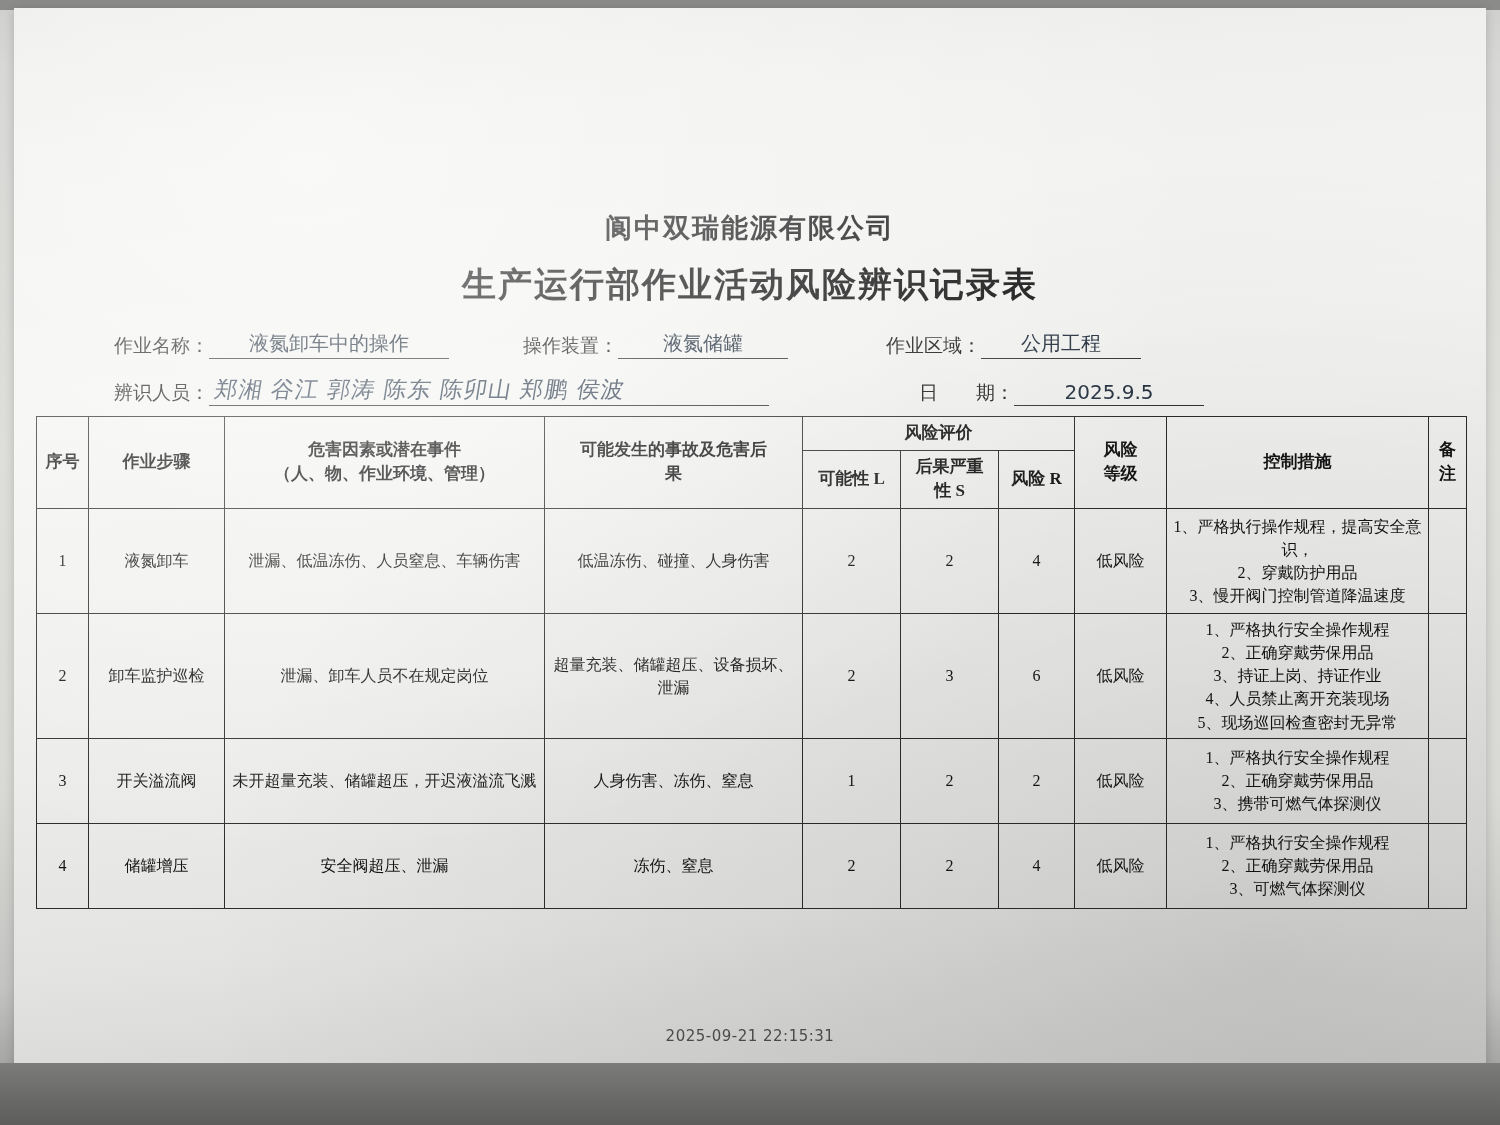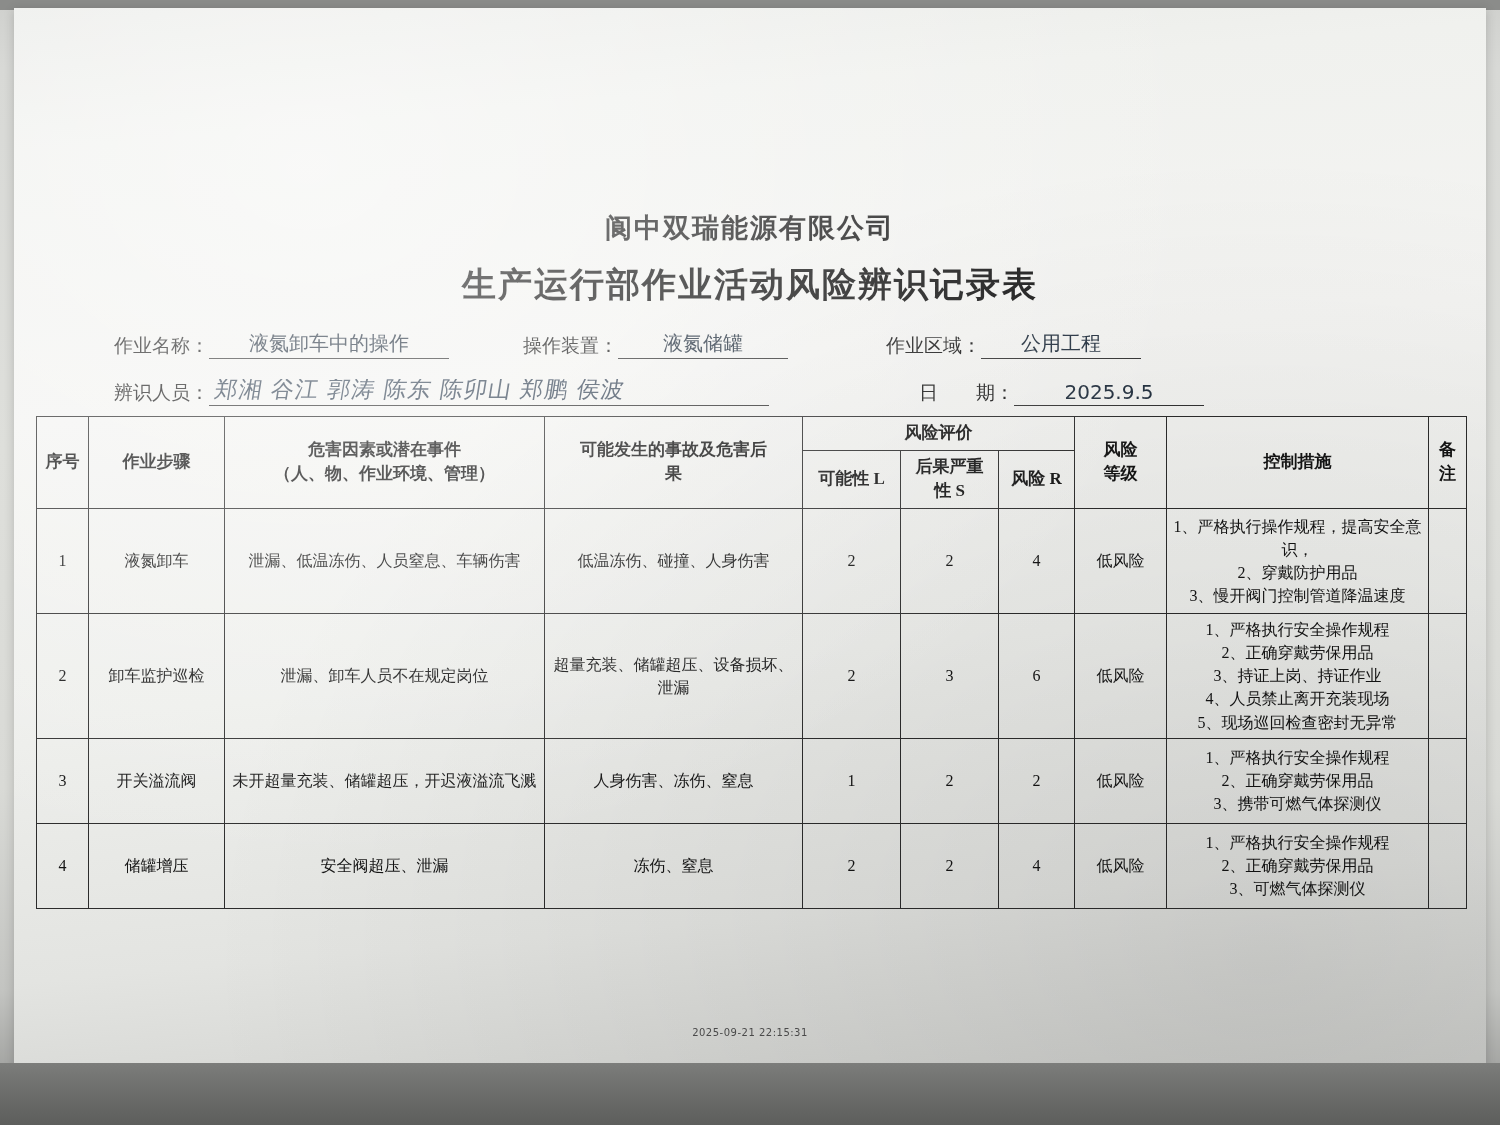--- a/index.html
+++ b/index.html
@@ -158,21 +158,21 @@
   .r3 td { height: 76px; }
   .r4 td { height: 76px; }
 
   .timestamp {
     position: absolute;
     left: 0;
     top: 1027px;
     width: 1500px;
     text-align: center;
     font-family: "DejaVu Sans", sans-serif;
-    font-size: 10px;
+    font-size: 15px;
     color: #4a4a4a;
     letter-spacing: 0.5px;
   }
 </style>
 </head>
 <body>
 
 <div class="photo">
   <div class="top-band"></div>
 

